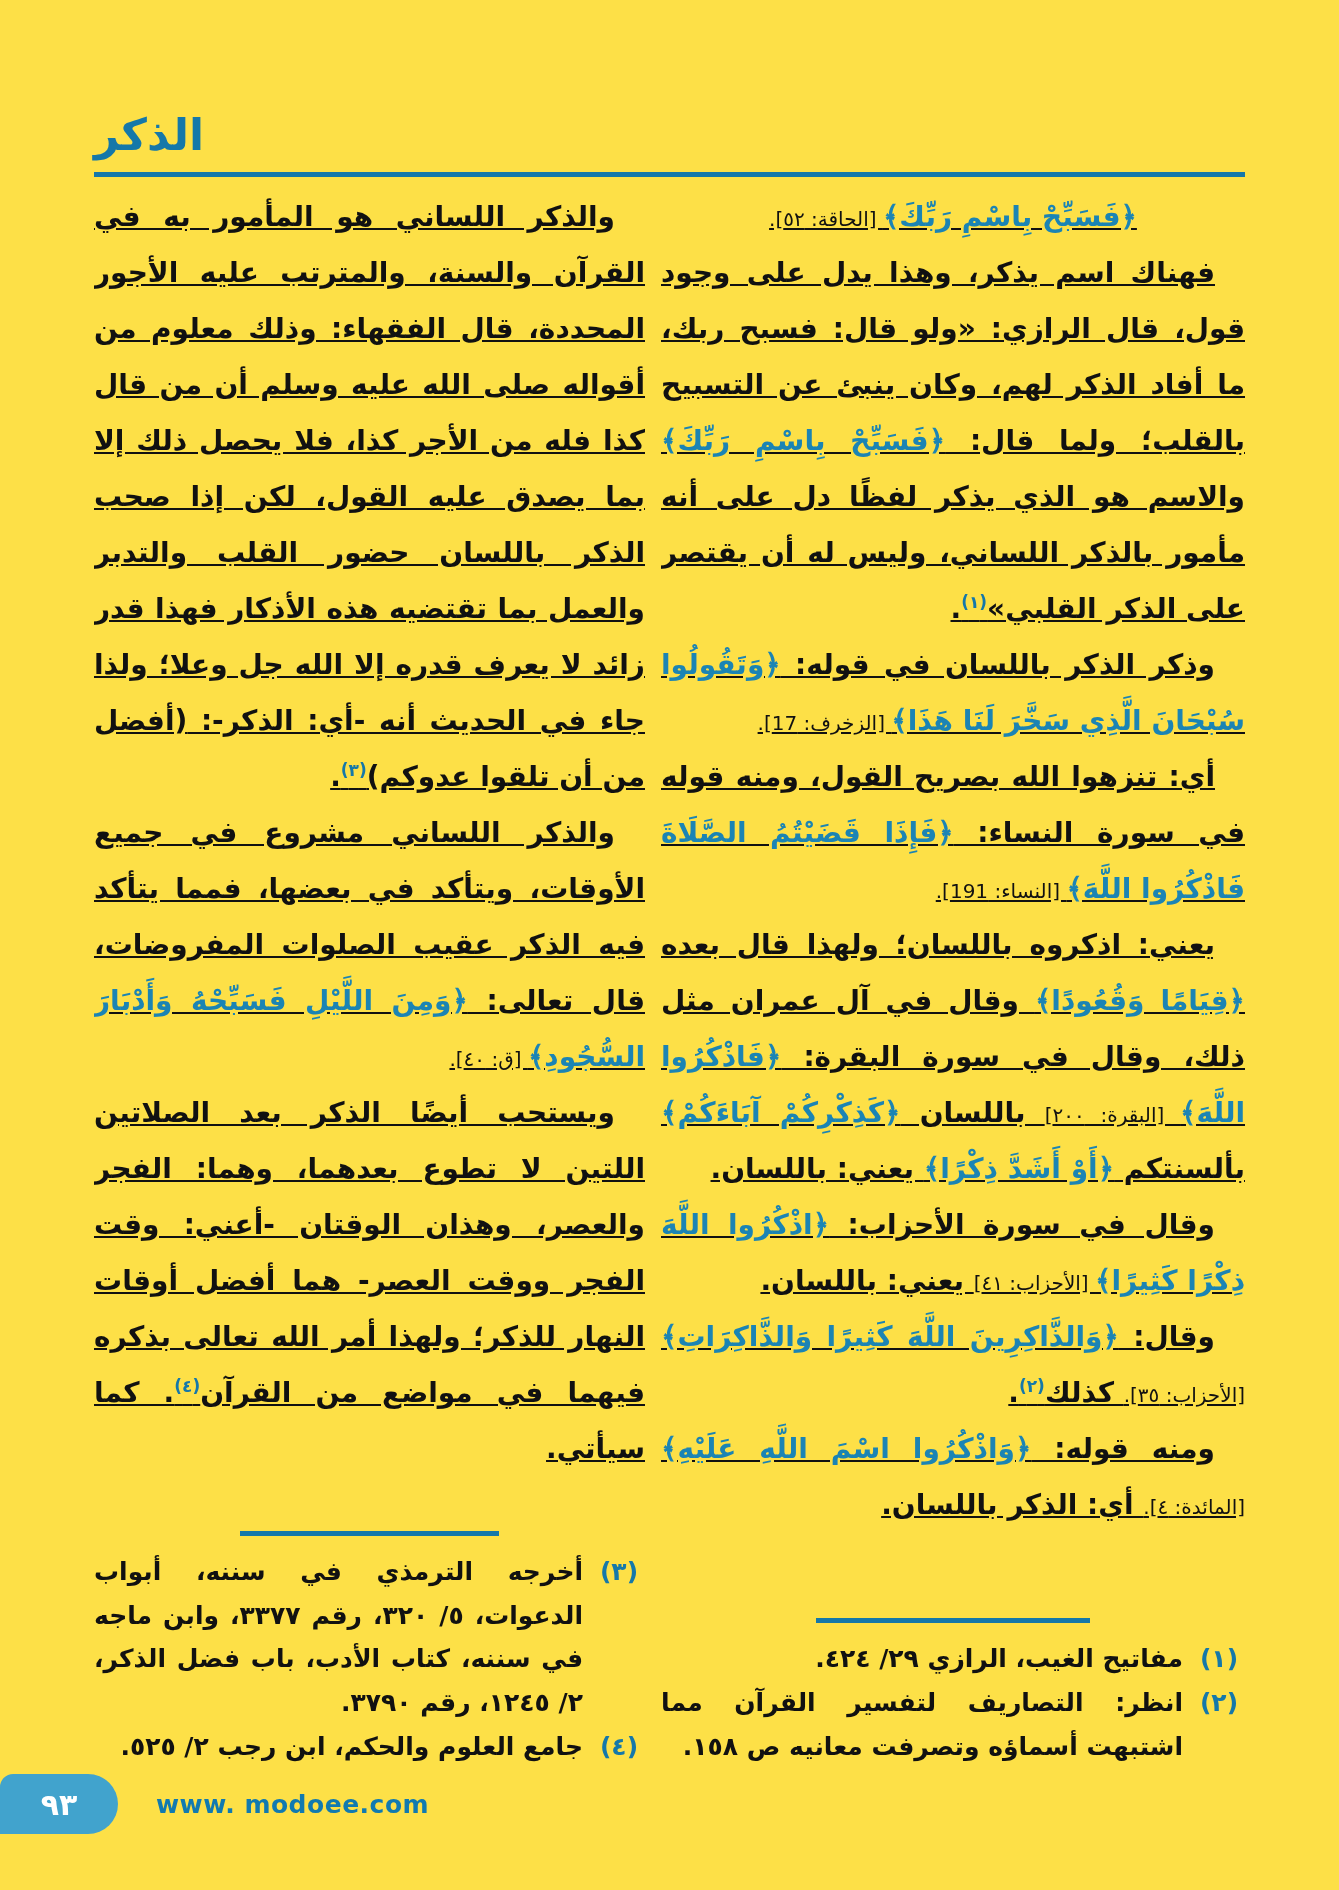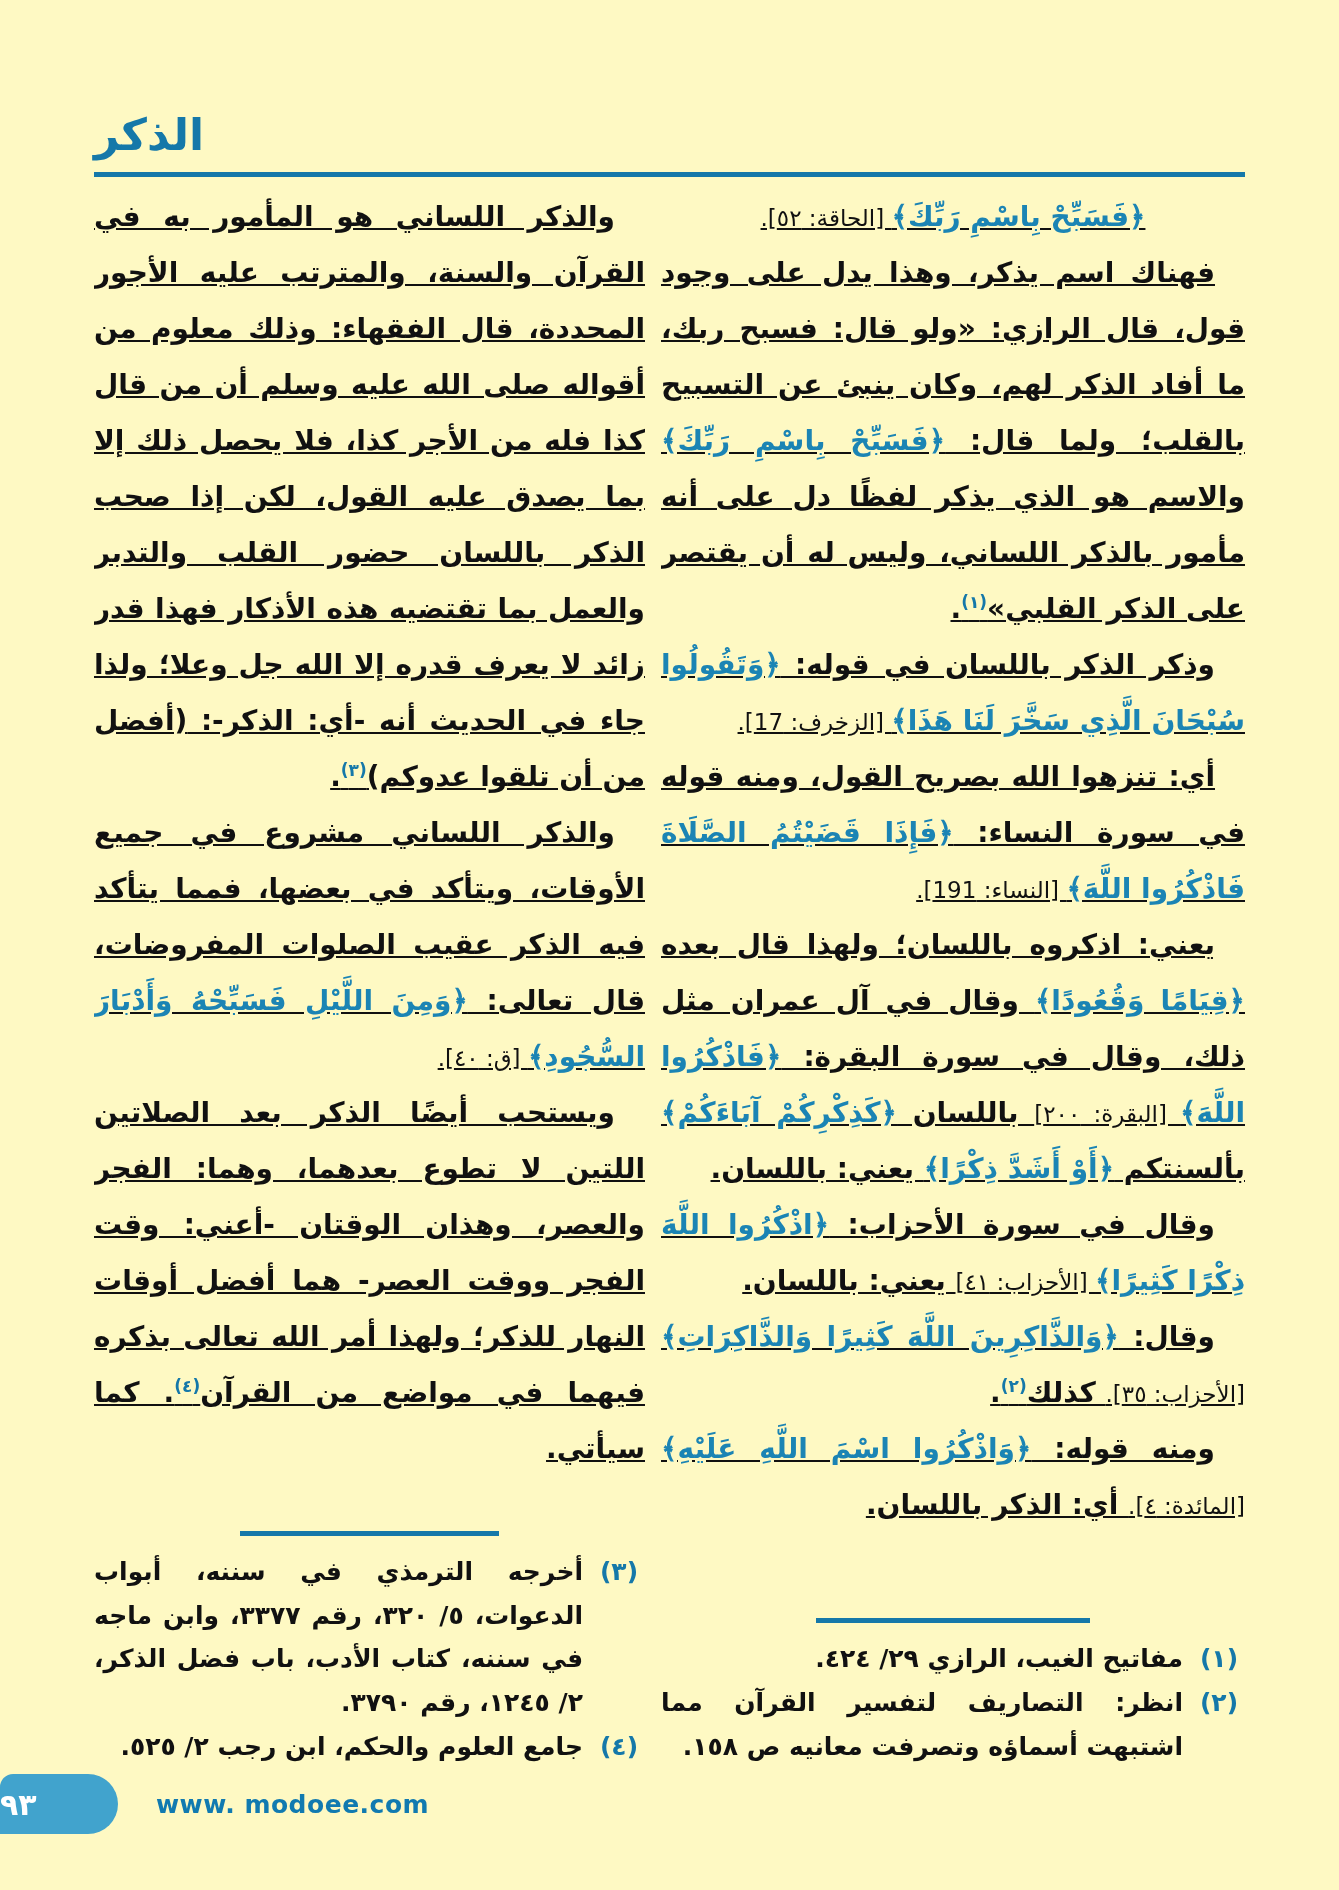--- a/index.html
+++ b/index.html
@@ -13,21 +13,21 @@
   body{
     width:1339px;height:1890px;
     background:#ffffff;
     font-family:"DejaVu Sans", sans-serif;
     color:var(--ink);
   }
   .page{
     position:relative;
     width:1339px;height:1890px;
     overflow:hidden;
-    background:#fef9c3;
+    background:#fde047;
     direction:rtl;
   }
   
   .header{
     padding:104px 94px 0 94px;
   }
   .page-title{
     direction:rtl;
     text-align:left;
     color:var(--accent);
@@ -65,21 +65,21 @@
     direction:rtl;
     text-decoration:underline;
   }
   .para.center{
     text-align:center;
     text-indent:0;
   }
   .seg-n{}
   .seg-b{font-weight:bold;}
   .seg-q{color:var(--quran);}
-  .seg-r{font-weight:normal;font-size:23px;}
+  .seg-r{font-weight:normal;font-size:20px;}
   .seg-f{
     color:var(--accent);
     font-size:17px;
     vertical-align:super;
     font-weight:bold;
     line-height:0;
   }
   
   .footnotes-block{
     margin-top:auto;
@@ -118,20 +118,21 @@
     gap:38px;
     direction:ltr;
   }
   .page-badge{
     width:118px;
     height:60px;
     background:var(--badge);
     border-radius:14px 32px 32px 0;
     display:flex;
     align-items:center;
+    justify-content:center;
   }
   .page-number{
     color:#ffffff;
     font-size:30px;
     font-weight:bold;
   }
   .site-url{
     color:#117ab0;
     font-size:25px;
     font-weight:bold;

